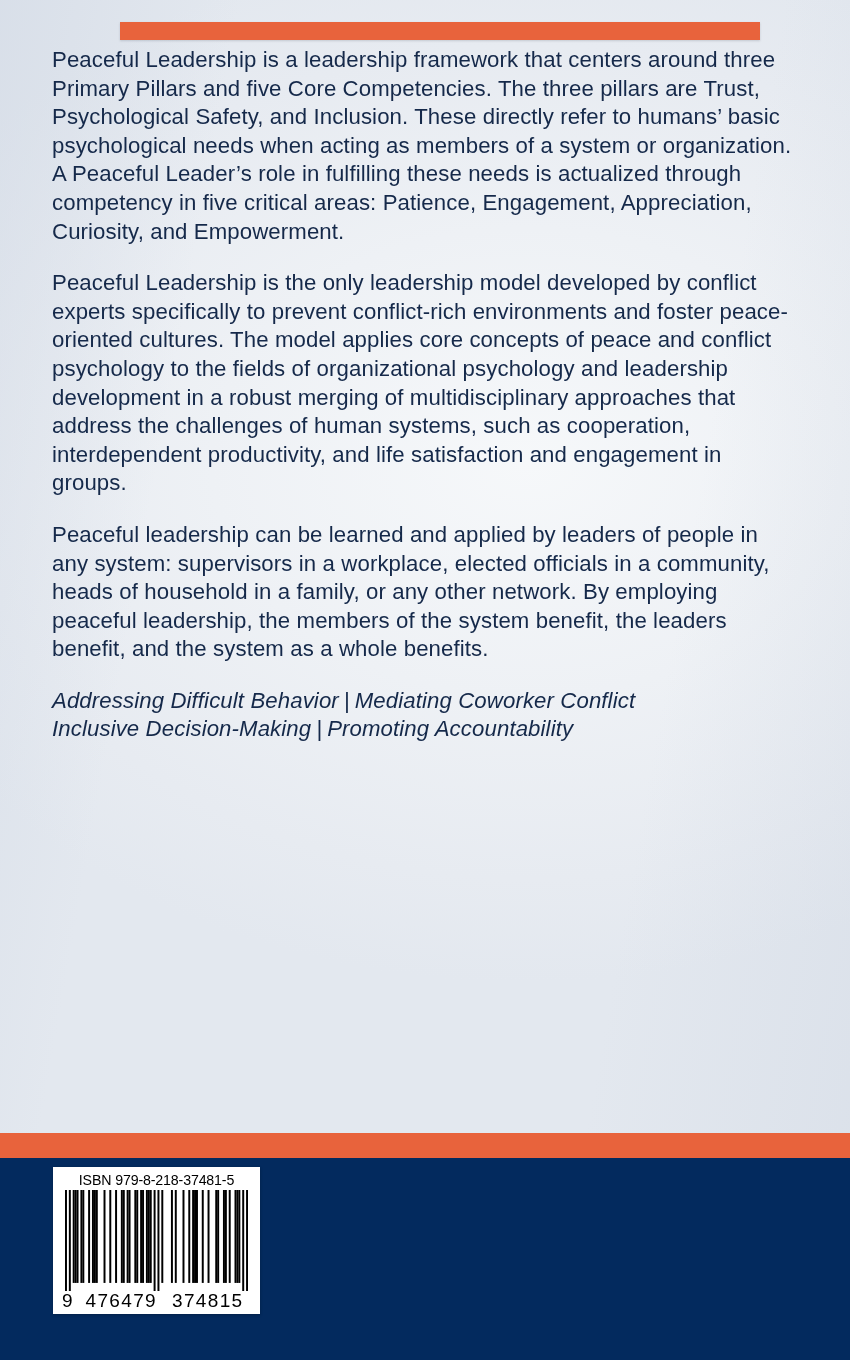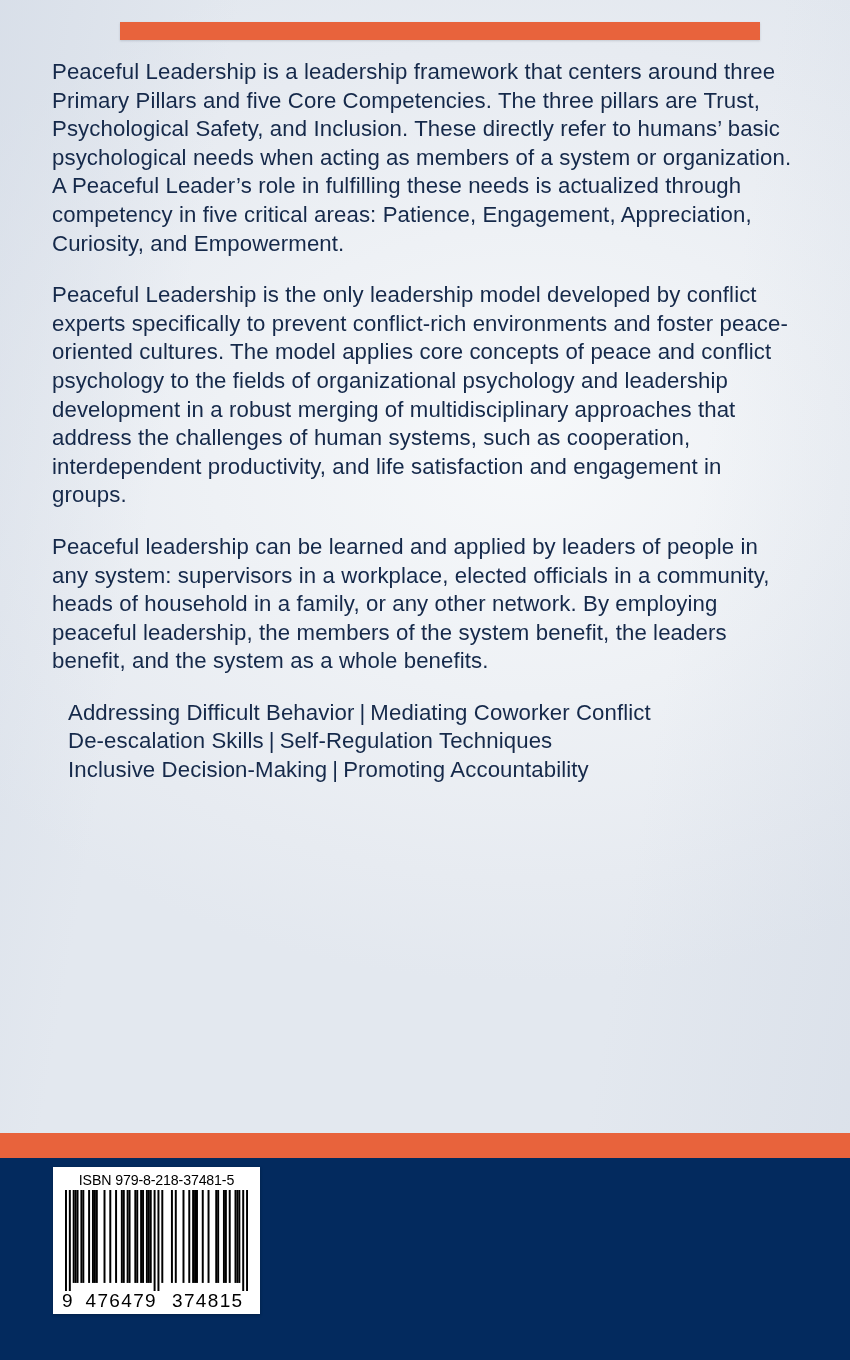--- a/index.html
+++ b/index.html
@@ -41,39 +41,40 @@
     width: 640px;
     height: 18px;
     background: #e8633c;
     box-shadow: 0 1px 2px rgba(40,50,70,0.18);
   }
 
   
   .copy {
     position: absolute;
     left: 52px;
-    top: 58px;
+    top: 46px;
     width: 742px;
     color: #15294a;
     font-size: 22.2px;
     line-height: 28.6px;
     letter-spacing: 0.005em;
     font-weight: 400;
   }
   .copy p {
     margin: 0 0 23px 0;
   }
   .copy p:last-child {
     margin-bottom: 0;
   }
 
   .topics {
-    margin: 16px;
+    margin: 0;
     padding: 0;
     list-style: none;
+    font-style: italic;
   }
   .topics li {
     margin: 0;
     padding: 0;
     white-space: nowrap;
   }
   .sep {
     padding: 0 5px;
   }
 
@@ -164,23 +165,20 @@
   <div class="top-rule"></div>
 
   <div class="copy">
     <p>Peaceful Leadership is a leadership framework that centers around three Primary Pillars and five Core Competencies. The three pillars are Trust, Psychological Safety, and Inclusion. These directly refer to humans’ basic psychological needs when acting as members of a system or organization. A Peaceful Leader’s role in fulfilling these needs is actualized through competency in five critical areas: Patience, Engagement, Appreciation, Curiosity, and Empowerment.</p>
     <p>Peaceful Leadership is the only leadership model developed by conflict experts specifically to prevent conflict-rich environments and foster peace-oriented cultures. The model applies core concepts of peace and conflict psychology to the fields of organizational psychology and leadership development in a robust merging of multidisciplinary approaches that address the challenges of human systems, such as cooperation, interdependent productivity, and life satisfaction and engagement in groups.</p>
     <p>Peaceful leadership can be learned and applied by leaders of people in any system: supervisors in a workplace, elected officials in a community, heads of household in a family, or any other network. By employing peaceful leadership, the members of the system benefit, the leaders benefit, and the system as a whole benefits.</p>
 
     <ul class="topics">
       <li>
         <span>Addressing Difficult Behavior</span><span class="sep">|</span><span>Mediating Coworker Conflict</span>
-      </li>
-      <li>
-        <span>De-escalation Skills</span><span class="sep">|</span><span>Self-Regulation Techniques</span>
       </li>
       <li>
         <span>Inclusive Decision-Making</span><span class="sep">|</span><span>Promoting Accountability</span>
       </li>
     </ul>
   </div>
 
   <div class="band-orange"></div>
   <div class="band-navy"></div>
 

